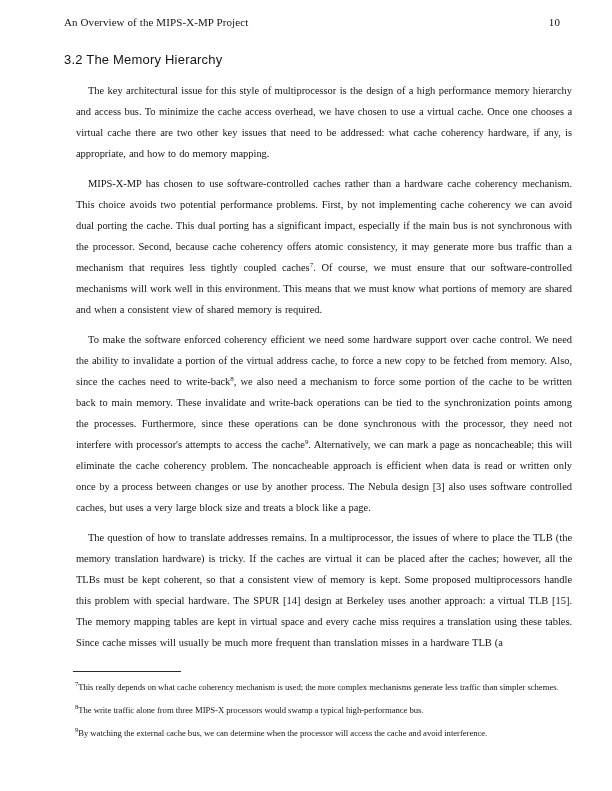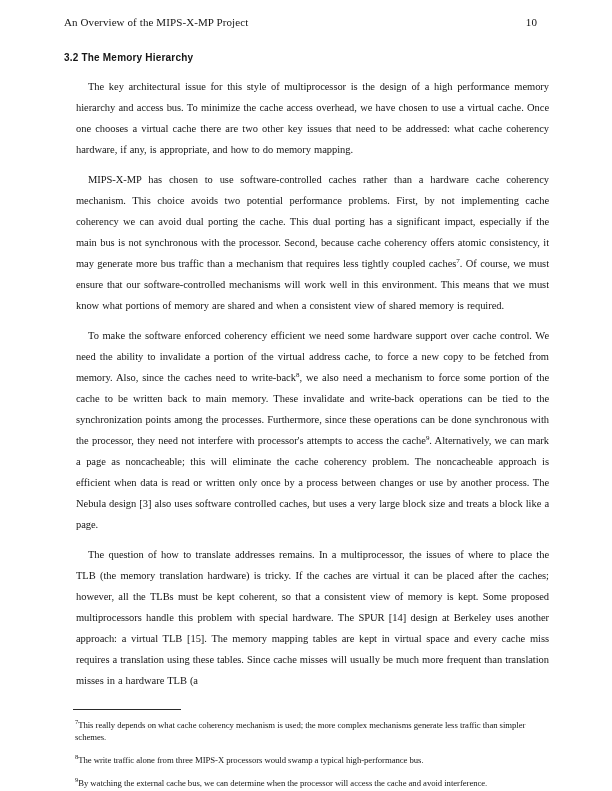--- a/index.html
+++ b/index.html
@@ -7,39 +7,39 @@
     padding: 0;
     background: #e8e8e8;
   }
   .page {
     position: relative;
     width: 612px;
     height: 791px;
     margin: 0 auto;
     background: #ffffff;
     box-sizing: border-box;
-    padding: 16px 63px 0 64px;
+    padding: 16px 40px 0 64px;
     overflow: hidden;
     color: #151515;
     font-family: "Liberation Serif", serif;
   }
   .page-header {
     display: flex;
     justify-content: space-between;
     align-items: baseline;
     font-size: 11px;
     letter-spacing: 0.1px;
   }
   .page-header .page-num {
     padding-right: 12px;
   }
   .section-heading {
     font-family: "Liberation Sans", sans-serif;
-    font-weight: bold;
-    font-size: 10px;
+    font-weight: normal;
+    font-size: 13px;
     letter-spacing: 0.2px;
     margin: 24px 0 13px 0;
   }
   .body-text p.para {
     font-size: 10.5px;
     line-height: 21px;
     text-align: justify;
     text-indent: 12px;
     letter-spacing: -0.05px;
     word-spacing: 0.5px;

